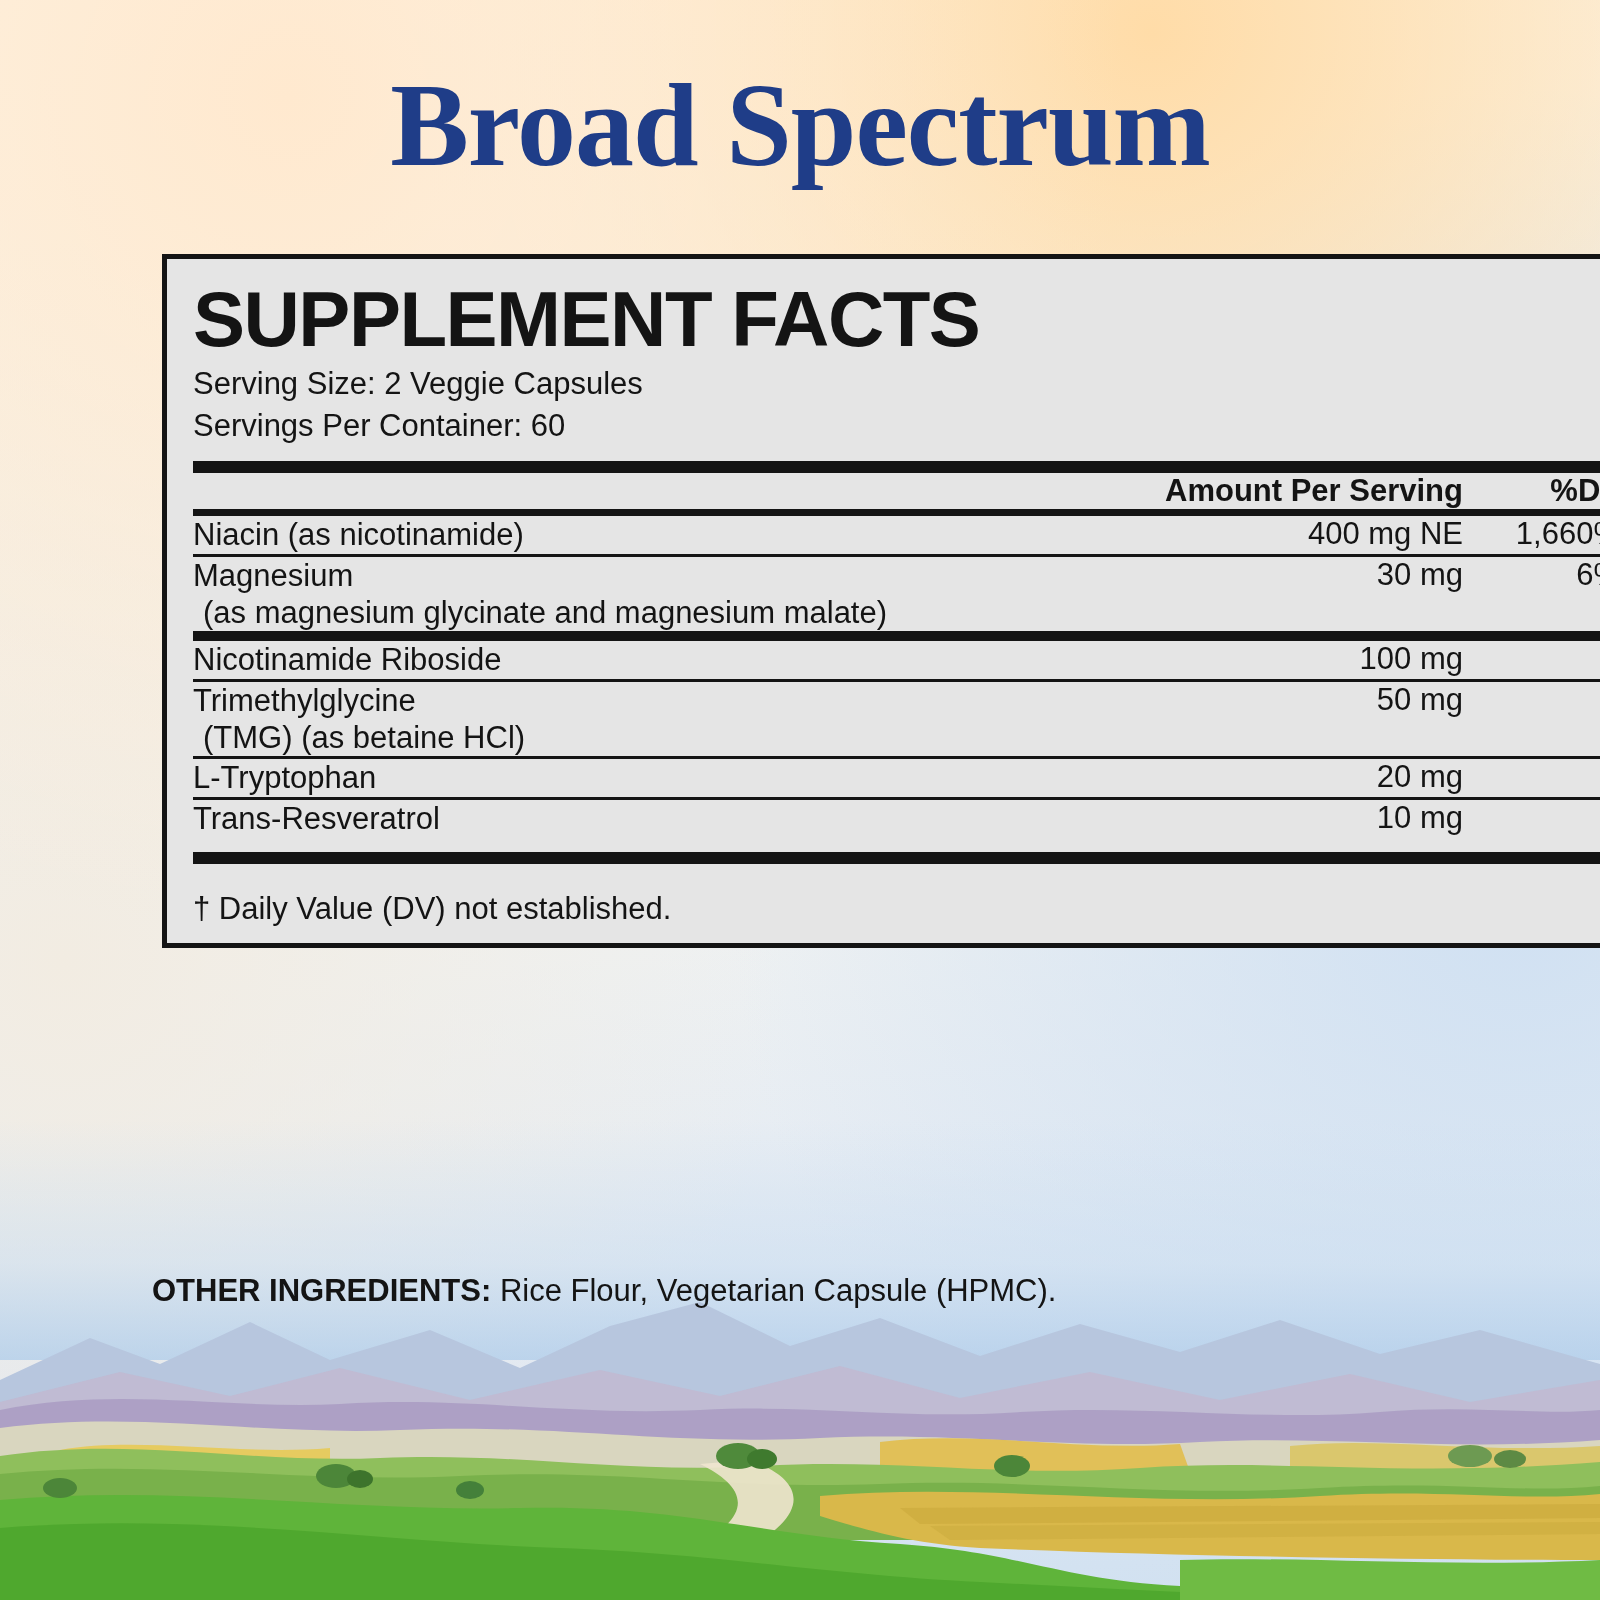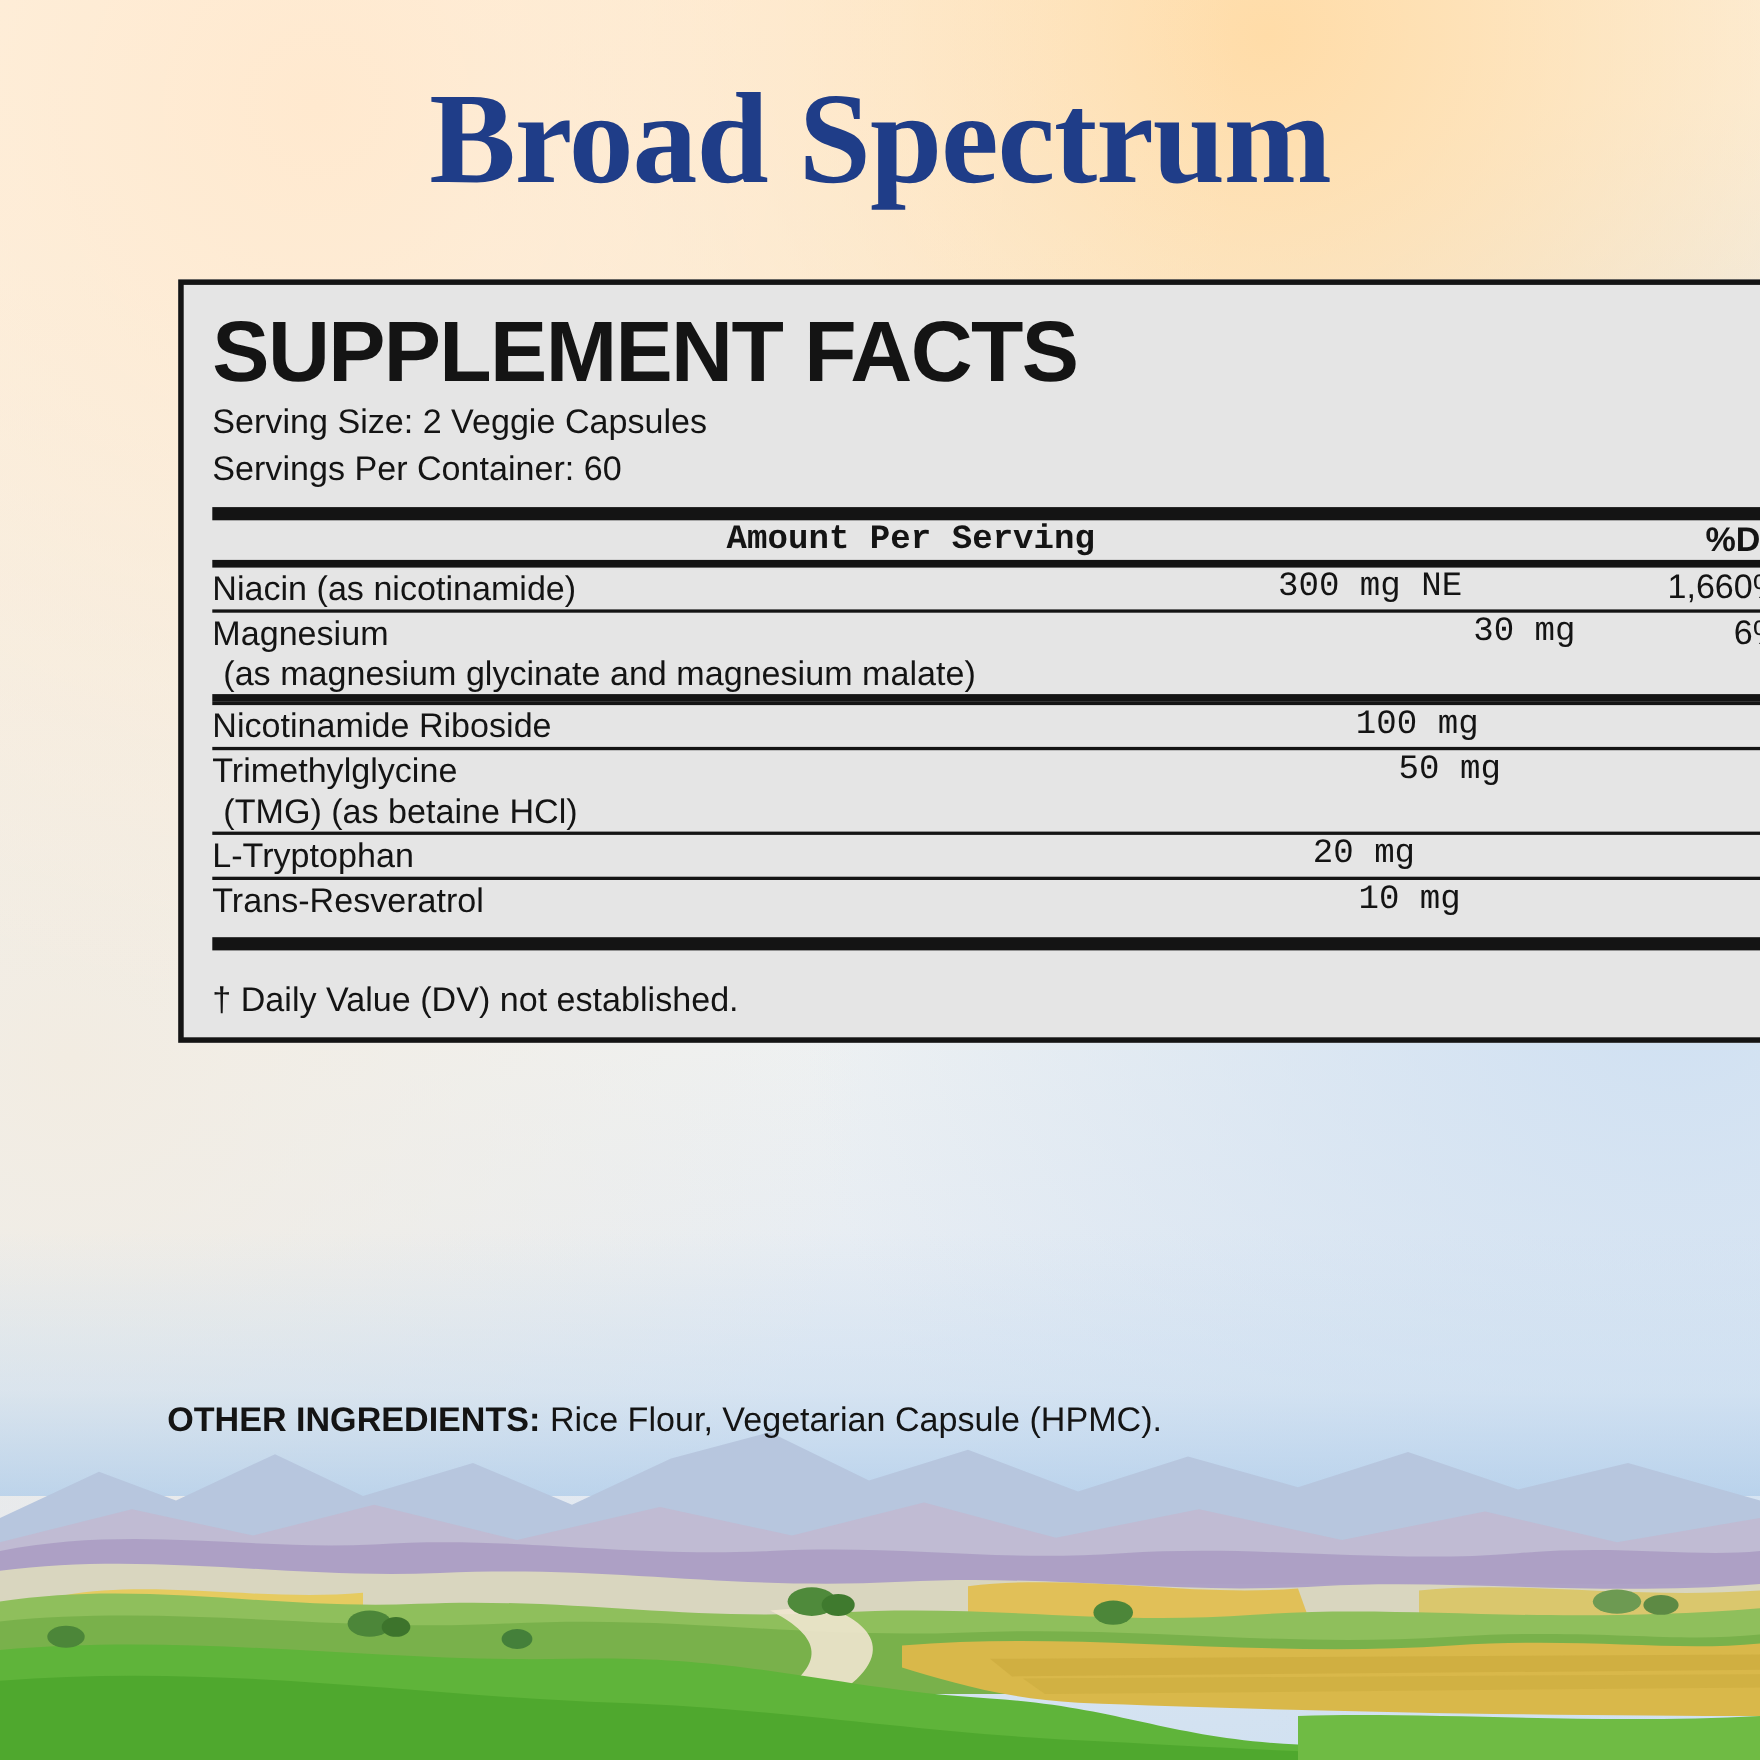--- a/index.html
+++ b/index.html
@@ -107,21 +107,21 @@
   }
   table.facts td {
     padding: 0;
     vertical-align: top;
   }
   .hdr-row td {
     font-weight: bold;
     padding: 10px 0 10px 0;
   }
   .col-name { text-align: left; }
-  .col-amt  { text-align: center; white-space: nowrap; padding-right: 8px !important; font-family: Liberation Mono, monospace; }
+  .col-amt  { text-align: right; white-space: nowrap; padding-right: 8px !important; }
   .col-dv   { text-align: right; white-space: nowrap; width: 150px; }
 
   .nut-row td {
     padding: 9px 0 9px 0;
   }
   .nut-name { line-height: 1.22; }
   .nut-sub {
     display: block;
     padding-left: 10px;
   }
@@ -206,21 +206,21 @@
     </table>
 
   <div class="rule-med"></div>
 
   <table class="facts">
     <tbody>
         <tr class="nut-row">
       <td class="col-name">
         <span class="nut-name">Niacin (as nicotinamide)</span>
       </td>
-      <td class="col-amt">300 mg NE</td>
+      <td class="col-amt">400 mg NE</td>
       <td class="col-dv">1,660%</td>
     </tr>
   </tbody>
     </table>
   <div class="rule-thin"></div>
 
   <table class="facts">
     <tbody>
         <tr class="nut-row">
       <td class="col-name">

